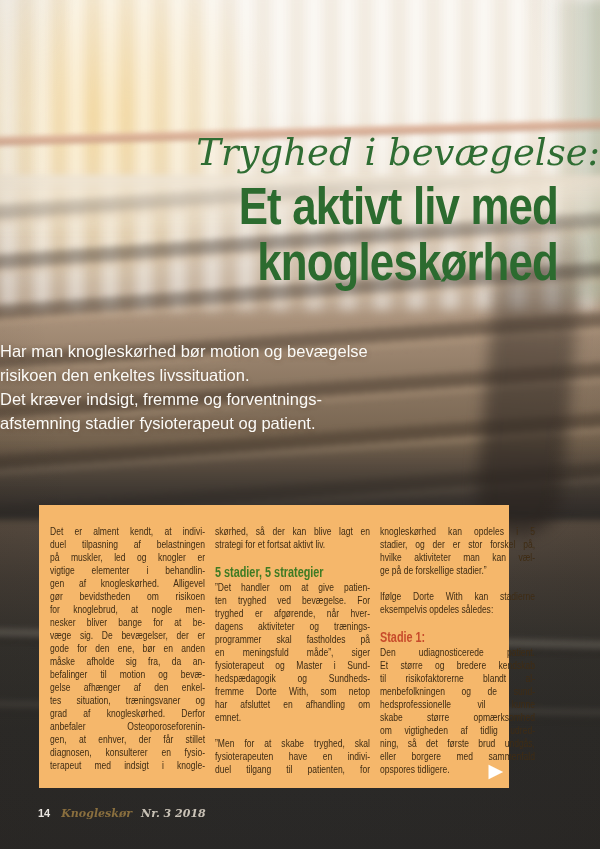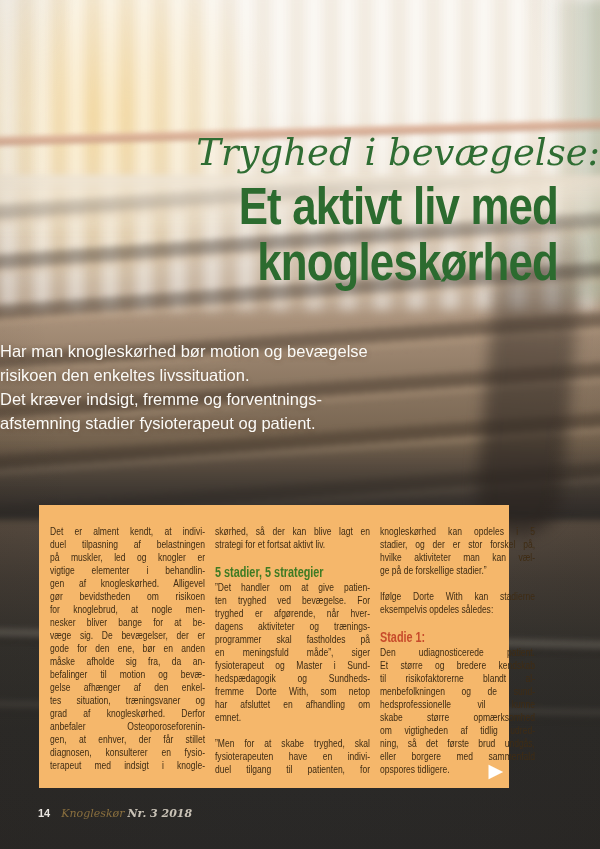--- a/index.html
+++ b/index.html
@@ -63,22 +63,22 @@
   .tline.last{text-align-last:left;}
   .colhead{margin:0 0 1px;font-weight:700;font-size:14px;line-height:16px;}
   .colhead.green{color:#3e7b23;}
   .colhead.red{color:#c74b2b;}
   .arrow{position:absolute;right:6px;bottom:8px;color:#ffffff;font-size:19px;line-height:19px;
          cursor:pointer;font-family:"DejaVu Sans",sans-serif;}
 
   
   .footer{position:absolute;left:38px;top:807px;font-size:11px;color:#e8e4df;}
   .pageno{font-weight:700;}
-  .mag{font-family:"DejaVu Serif",serif;font-style:italic;color:#8a6f3e;margin-left:8px;}
-  .issue{font-family:"DejaVu Serif",serif;font-style:italic;font-weight:700;color:#c9c2b6;margin-left:0;}
+  .mag{font-family:"DejaVu Serif",serif;font-style:italic;color:#8a6f3e;margin-left:8px;font-weight:bold;}
+  .issue{font-family:"DejaVu Serif",serif;font-style:italic;font-weight:700;color:#c9c2b6;margin-left:6px;}
 </style>
 </head>
 <body>
 
 <div class="page">
 
   <div class="ph bg-base"></div>
   <div class="ph bg-sun"></div>
   <div class="ph bg-blinds"></div>
   <div class="ph bg-greenedge"></div>

